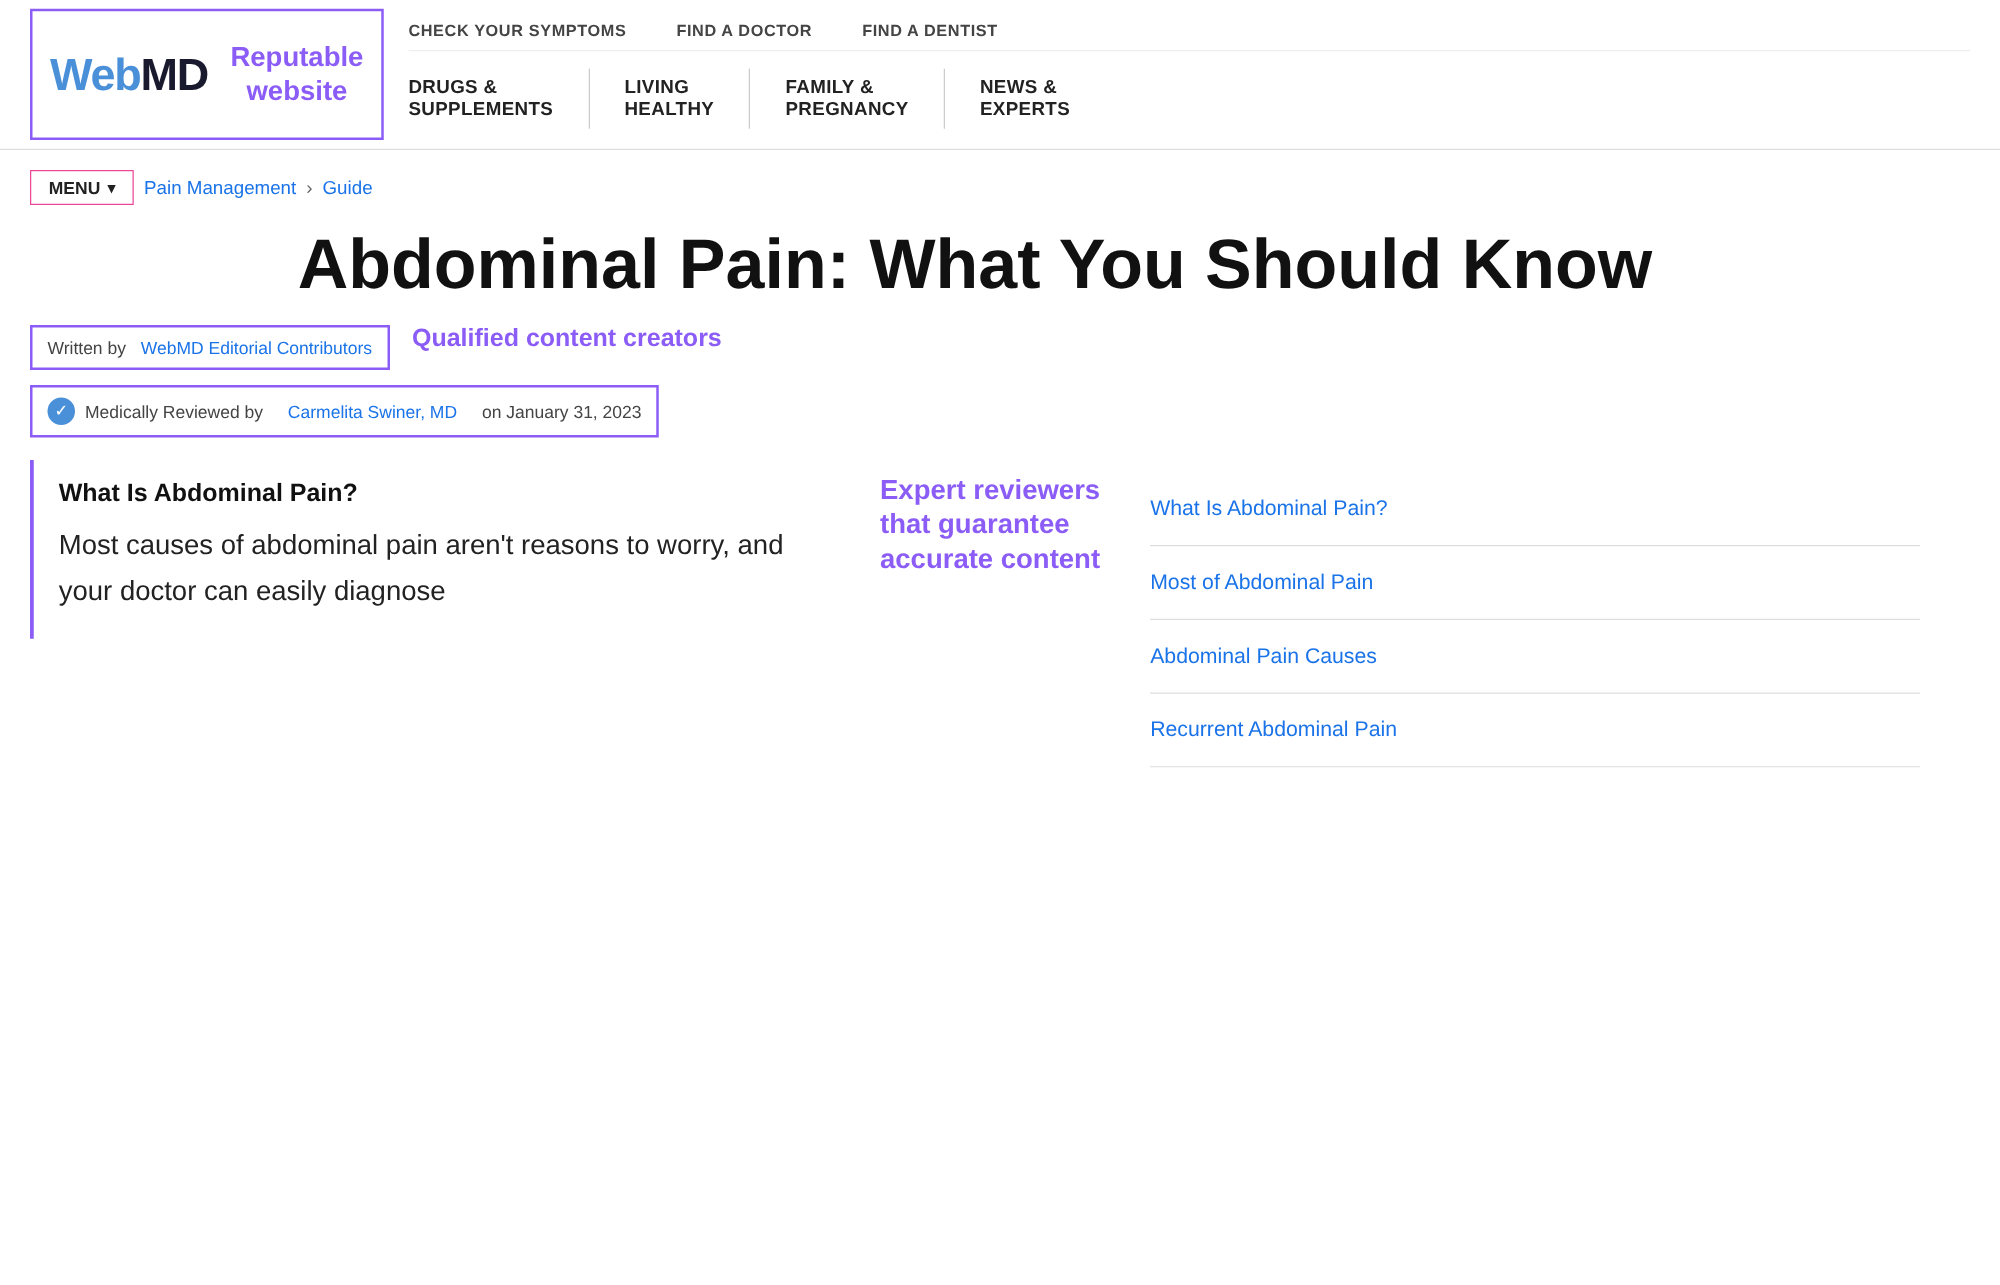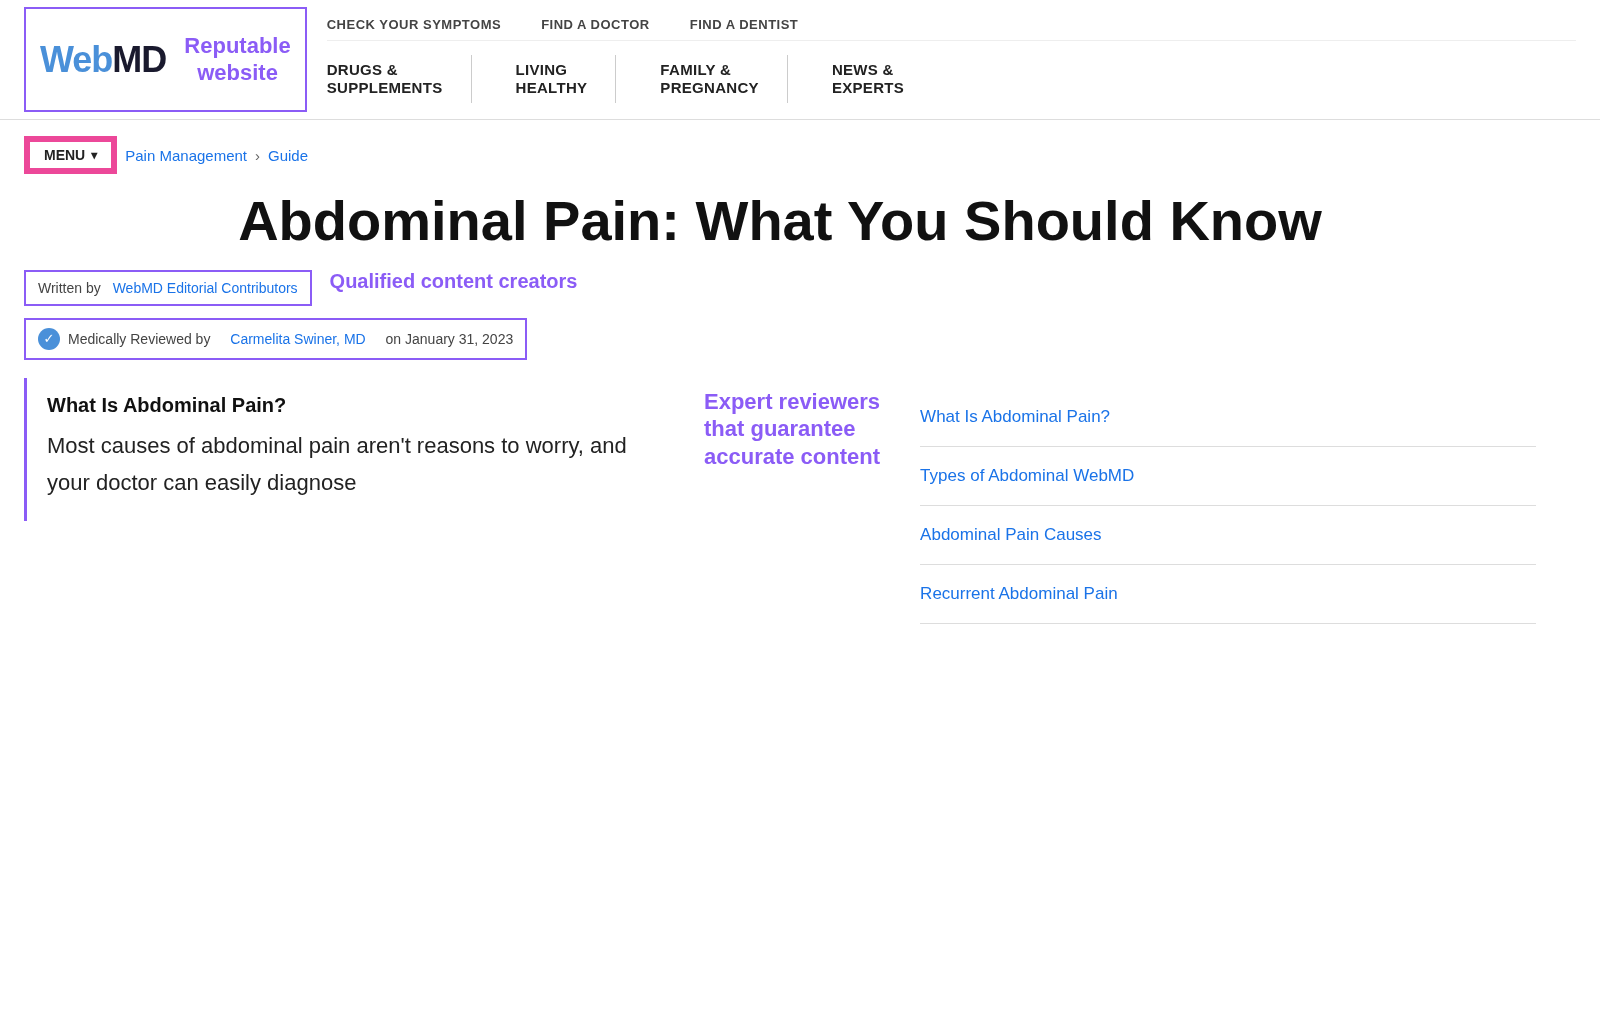--- a/index.html
+++ b/index.html
@@ -58,21 +58,21 @@
       letter-spacing: 0.5px;
     }
     .top-links-upper a {
       text-decoration: none;
       color: #444;
       font-weight: 700;
       font-size: 13px;
     }
     .top-links-lower {
       display: flex;
-      gap: 16px;
+      gap: 0;
       border-top: 1px solid #eee;
       padding-top: 14px;
     }
     .nav-item {
       padding: 6px 28px 6px 0;
       font-size: 15px;
       font-weight: 800;
       color: #222;
       cursor: pointer;
       text-transform: uppercase;
@@ -85,21 +85,21 @@
     }
 
     
     .breadcrumb-bar {
       display: flex;
       align-items: center;
       padding: 16px 24px 8px 24px;
       gap: 8px;
     }
     .menu-btn {
-      border: 6px solid #ec4899;
+      border: 1px solid #ec4899;
       padding: 5px 14px;
       font-size: 14px;
       font-weight: 700;
       cursor: pointer;
       display: flex;
       align-items: center;
       gap: 6px;
       background: #fff;
       color: #222;
     }
@@ -328,21 +328,21 @@
       <div style="padding-top:10px;">
         <span class="expert-annotation">Expert reviewers<br>that guarantee<br>accurate content</span>
       </div>
     </div>
 
     <div class="article-right">
       <div class="toc-item">
         <a href="#" class="toc-link">What Is Abdominal Pain?</a>
       </div>
       <div class="toc-item">
-        <a href="#" class="toc-link">Types of Abdominal WebMD</a>
+        <a href="#" class="toc-link">Most of Abdominal Pain</a>
       </div>
       <div class="toc-item">
         <a href="#" class="toc-link">Abdominal Pain Causes</a>
       </div>
       <div class="toc-item">
         <a href="#" class="toc-link">Recurrent Abdominal Pain</a>
       </div>
     </div>
 
   </div>

